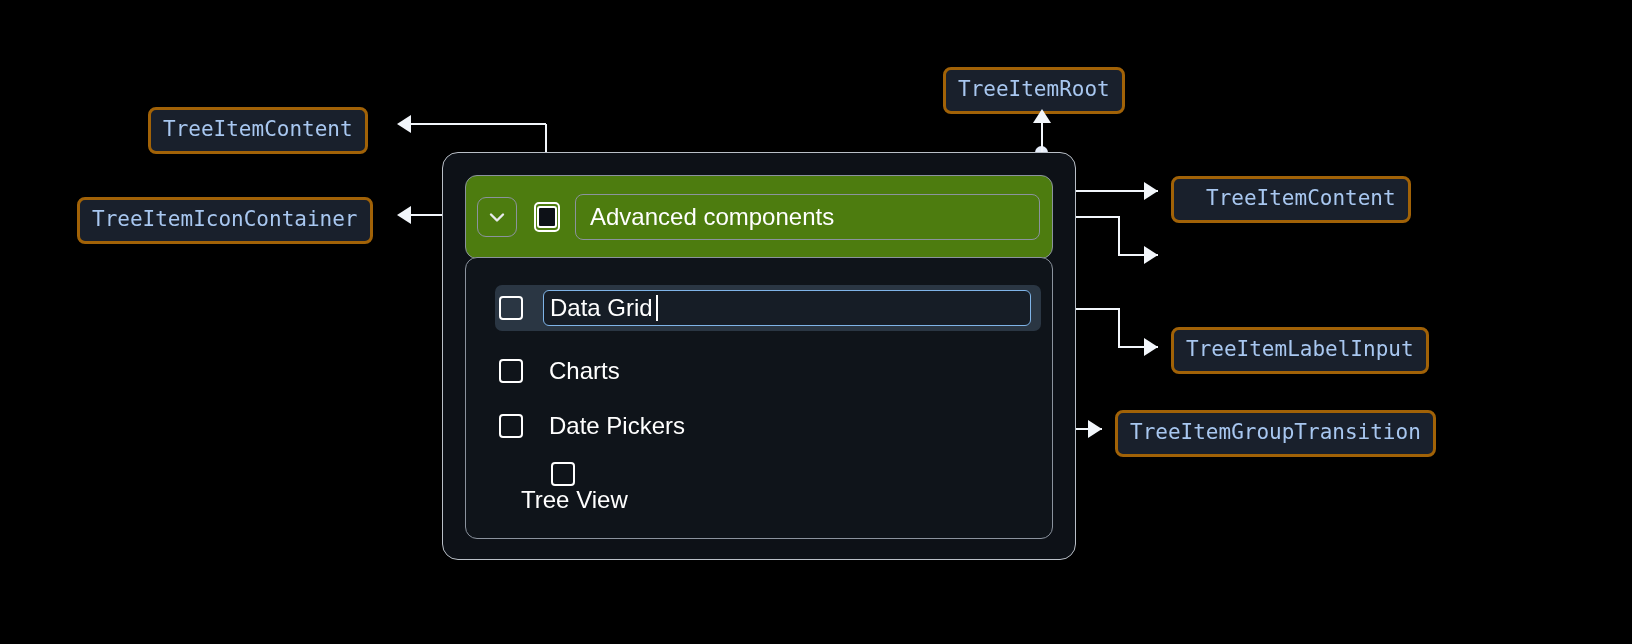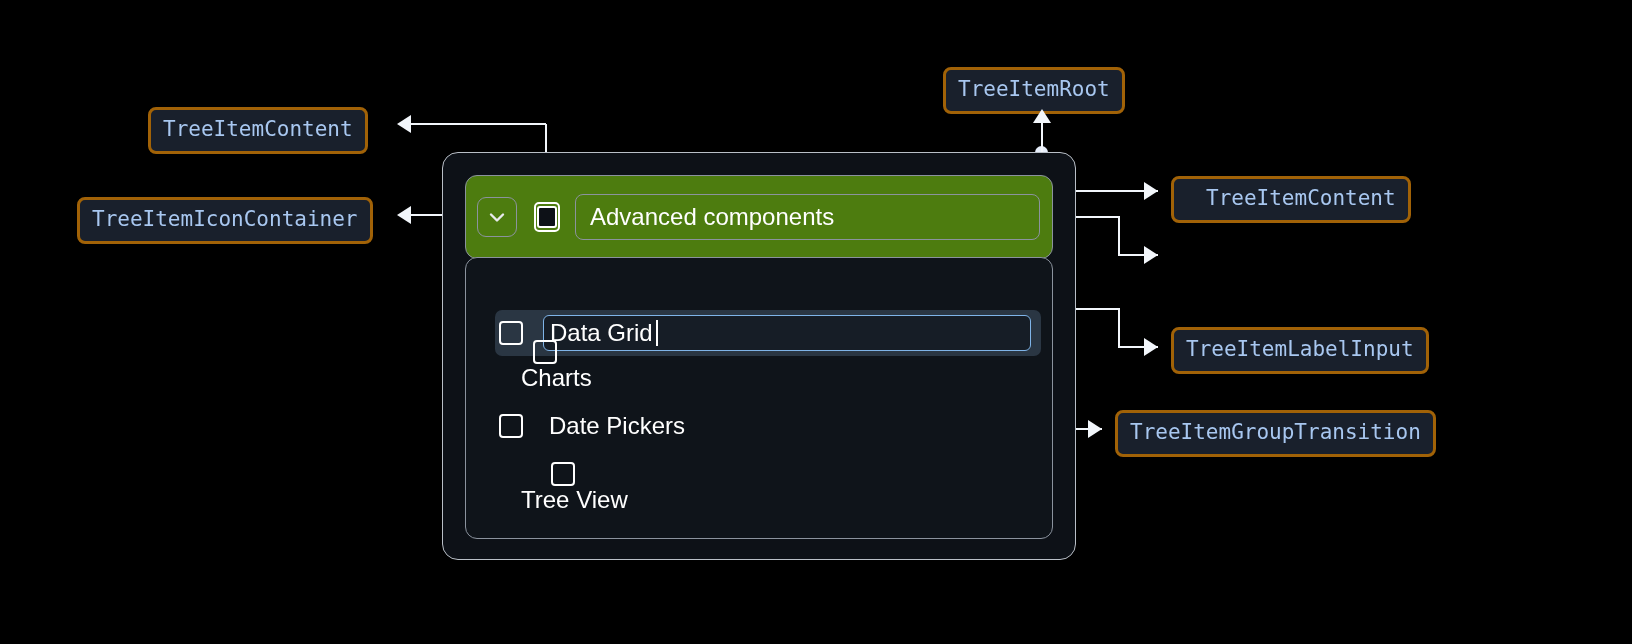--- a/index.html
+++ b/index.html
@@ -100,21 +100,21 @@
     border-radius:12px;
     box-sizing:border-box;
   }
   .tree-row{
     position:absolute;left:29px;height:46px;
     display:flex;align-items:center;
     box-sizing:border-box;
   }
   .tree-row.sel{
     background:#2a3643;border-radius:7px;
-    left:29px;width:546px;margin-top:25px;
+    left:29px;width:546px;
   }
   .row-cb{
     width:24px;height:24px;border:2.5px solid #ffffff;border-radius:4px;
     box-sizing:border-box;flex:0 0 auto;margin-left:4px;
   }
   .row-text{
     margin-left:26px;color:#ffffff;font-size:24px;white-space:nowrap;
   }
   #label-input{
     margin-left:20px;width:488px;height:36px;
@@ -205,21 +205,21 @@
     <div id="group-transition">
 
       <div class="tree-row sel" style="top:27px;">
         <span class="row-cb"></span>
         <span id="label-input">
           <span>Data Grid</span>
             <span class="caret"></span>
         </span>
       </div>
 
-      <div class="tree-row" style="top:82px;flex-direction:column;">
+      <div class="tree-row" style="top:90px;">
         <span class="row-cb"></span>
         <span class="row-text">Charts</span>
       </div>
 
       <div class="tree-row" style="top:145px;justify-content:space-between;">
         <span class="row-cb"></span>
         <span class="row-text">Date Pickers</span>
       </div>
 
       <div class="tree-row" style="top:204px;flex-direction:column;">

